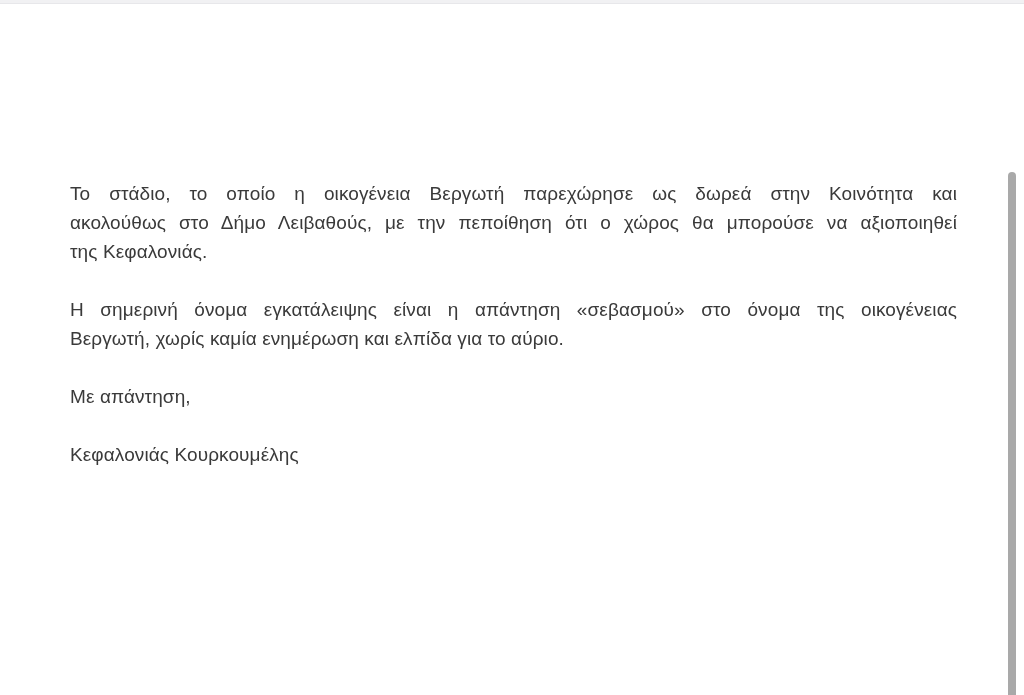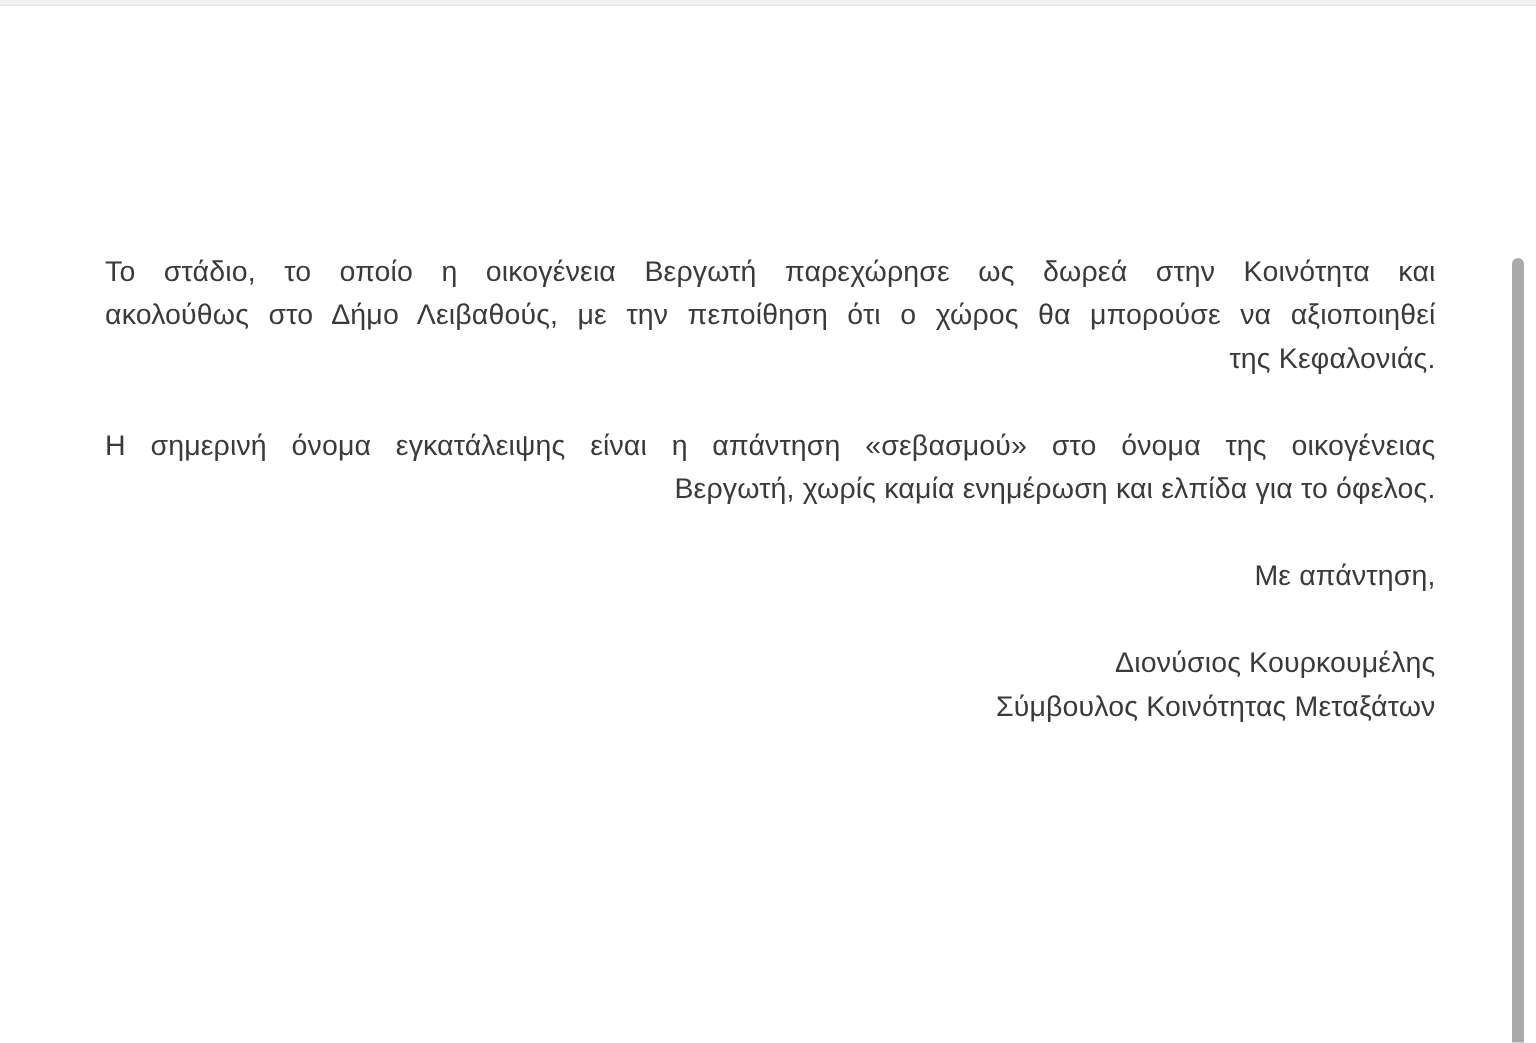--- a/index.html
+++ b/index.html
@@ -27,24 +27,24 @@
     position: absolute;
     left: 70px;
     top: 167px;
     width: 887px;
     color: var(--text, #3a3a3a);
     font-size: 19px;
     line-height: 29px;
     letter-spacing: 0.1px;
   }
   .para {
-    margin: 0 0 29px 0;
+    margin: 12px 0 29px 0;
   }
   .line {
-    text-align: right;
+    text-align: left;
   }
   .line.j {
     text-align: justify;
     text-align-last: justify;
   }
   .scrollbar-thumb {
     position: absolute;
     left: 1008px;
     top: 172px;
     width: 8px;
@@ -61,27 +61,26 @@
 <div class="letter">
 
   <div class="para">
     <div class="line j">Το στάδιο, το οποίο η οικογένεια Βεργωτή παρεχώρησε ως δωρεά στην Κοινότητα και</div>
     <div class="line j">ακολούθως στο Δήμο Λειβαθούς, με την πεποίθηση ότι ο χώρος θα μπορούσε να αξιοποιηθεί</div>
     <div class="line">της Κεφαλονιάς.</div>
   </div>
 
   <div class="para">
     <div class="line j">Η σημερινή όνομα εγκατάλειψης είναι η απάντηση «σεβασμού» στο όνομα της οικογένειας</div>
-    <div class="line">Βεργωτή, χωρίς καμία ενημέρωση και ελπίδα για το όφελος.</div>
+    <div class="line">Βεργωτή, χωρίς καμία ενημέρωση και ελπίδα για το αύριο.</div>
   </div>
 
   <div class="para">
     <div class="line">Με απάντηση,</div>
   </div>
 
   <div class="para">
-    <div class="line">Διονύσιος Κουρκουμέλης</div>
-    <div class="line">Σύμβουλος Κοινότητας Μεταξάτων</div>
+    <div class="line">Κεφαλονιάς Κουρκουμέλης</div>
   </div>
 
 </div>
 
 <div class="scrollbar-thumb"></div>
 
 </body></html>

